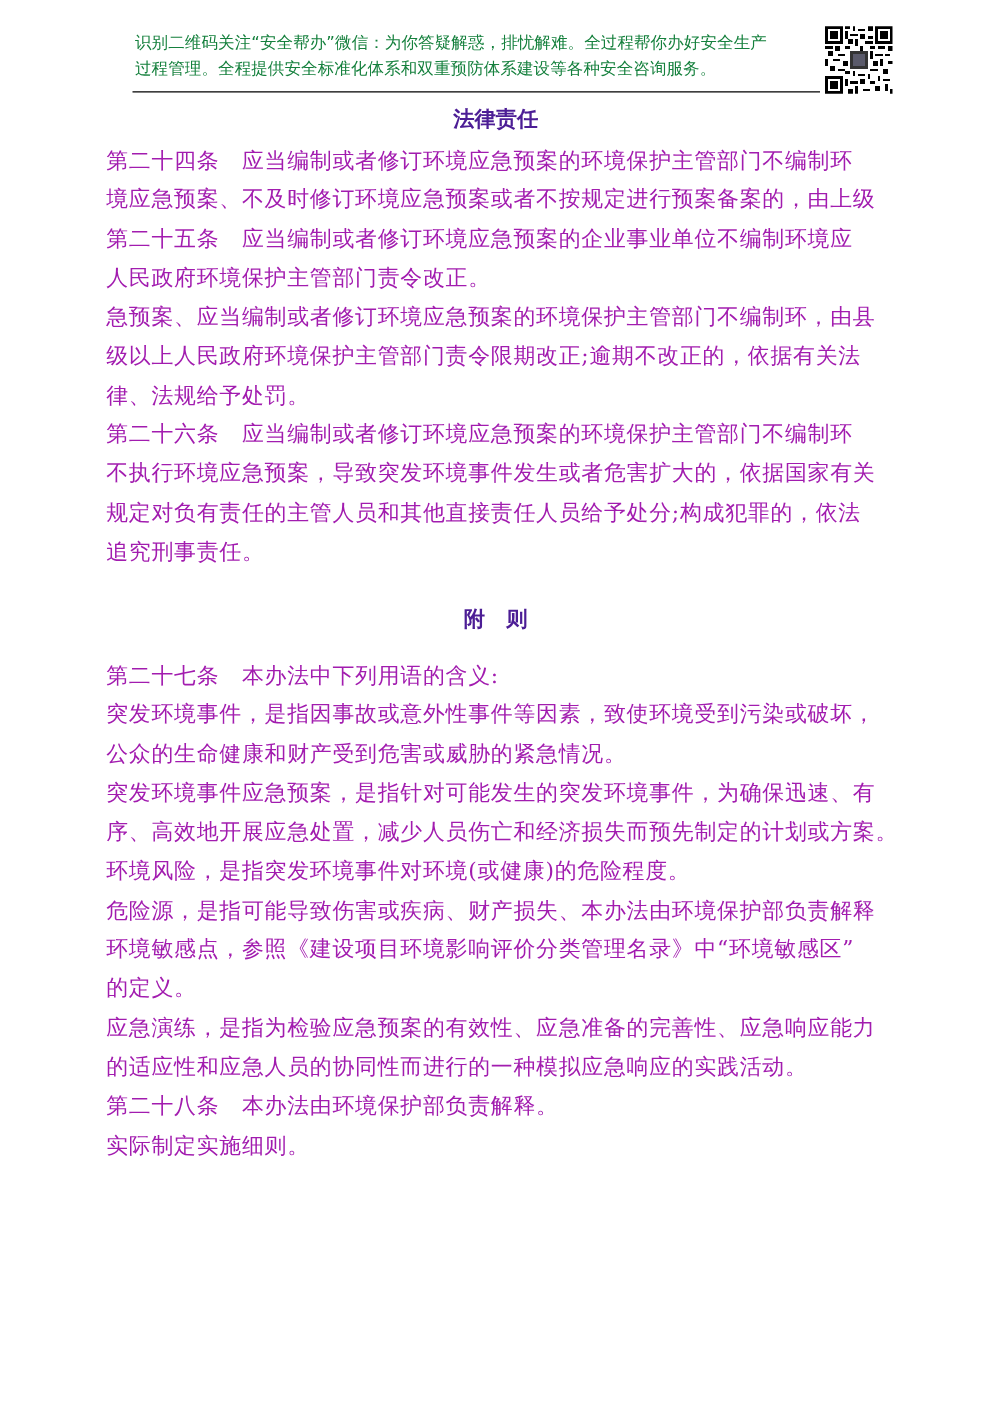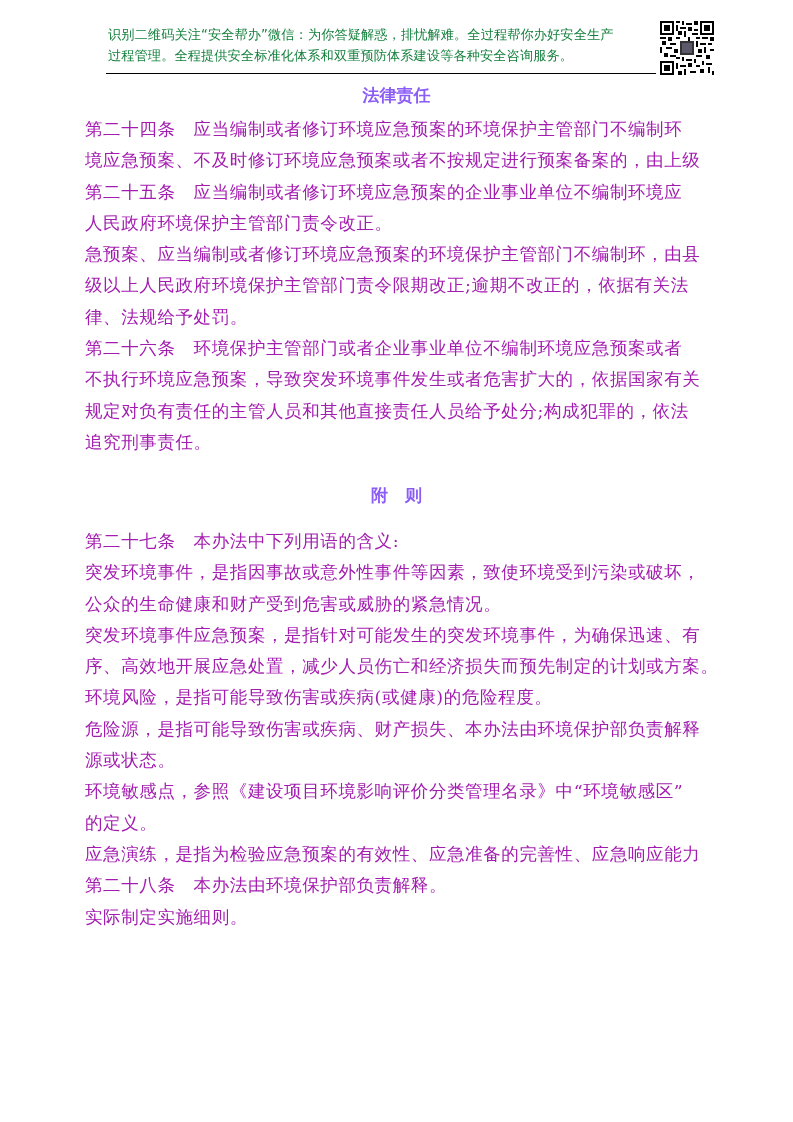--- a/index.html
+++ b/index.html
@@ -4,21 +4,21 @@
   <style>
     html, body { margin: 0; padding: 0; background: #ffffff; }
     body { width: 793px; height: 1122px; position: relative; overflow: hidden; color: #000; }
     .page { position: absolute; left: 0; top: 0; width: 793px; height: 1122px; background: #fff; }
 
     .header { position: absolute; left: 108px; top: 24px; width: 550px; }
     .header-line { font-family: "DejaVu Sans", sans-serif; font-size: 13.2px; line-height: 21px; letter-spacing: 0.1px; white-space: nowrap; color: #15803d; }
     .header-rule { position: absolute; left: 106px; top: 73px; width: 550px; height: 0; border-top: 1.2px solid #000; }
     .qr { position: absolute; left: 660px; top: 21px; width: 54px; height: 54px; }
 
-    .title { position: absolute; left: 0; width: 793px; text-align: center; font-family: "DejaVu Sans", sans-serif; font-weight: bold; font-size: 17px; color: #8b5cf6; }
+    .title { position: absolute; left: 0; width: 793px; text-align: center; font-family: "DejaVu Sans", sans-serif; font-weight: bold; font-size: 17px; color: #4c1d95; }
 
     .body-text { position: absolute; left: 85px; width: 630px; font-family: "DejaVu Serif", serif; font-size: 17.5px; color: #a21caf; }
     .line { height: 31.3px; line-height: 31.3px; white-space: nowrap; letter-spacing: 0.6px; }
   </style>
 </head>
 <body>
 
 <div class="page">
 
   <div class="header">
@@ -98,36 +98,36 @@
 
   <div class="title" style="top:84px;">法律责任</div>
   <div class="body-text" style="top:114px;">
     <div class="line">第二十四条　应当编制或者修订环境应急预案的环境保护主管部门不编制环</div>
     <div class="line">境应急预案、不及时修订环境应急预案或者不按规定进行预案备案的，由上级</div>
     <div class="line">第二十五条　应当编制或者修订环境应急预案的企业事业单位不编制环境应</div>
     <div class="line">人民政府环境保护主管部门责令改正。</div>
     <div class="line">急预案、应当编制或者修订环境应急预案的环境保护主管部门不编制环，由县</div>
     <div class="line">级以上人民政府环境保护主管部门责令限期改正;逾期不改正的，依据有关法</div>
     <div class="line">律、法规给予处罚。</div>
-    <div class="line">第二十六条　环境保护主管部门或者企业事业单位不编制环境应急预案或者</div>
+    <div class="line">第二十六条　应当编制或者修订环境应急预案的环境保护主管部门不编制环</div>
     <div class="line">不执行环境应急预案，导致突发环境事件发生或者危害扩大的，依据国家有关</div>
     <div class="line">规定对负有责任的主管人员和其他直接责任人员给予处分;构成犯罪的，依法</div>
     <div class="line">追究刑事责任。</div>
   </div>
 
   <div class="title" style="top:484px;">附　则</div>
   <div class="body-text" style="top:526px;">
     <div class="line">第二十七条　本办法中下列用语的含义:</div>
     <div class="line">突发环境事件，是指因事故或意外性事件等因素，致使环境受到污染或破坏，</div>
     <div class="line">公众的生命健康和财产受到危害或威胁的紧急情况。</div>
     <div class="line">突发环境事件应急预案，是指针对可能发生的突发环境事件，为确保迅速、有</div>
     <div class="line">序、高效地开展应急处置，减少人员伤亡和经济损失而预先制定的计划或方案。</div>
-    <div class="line">环境风险，是指可能导致伤害或疾病(或健康)的危险程度。</div>
+    <div class="line">环境风险，是指突发环境事件对环境(或健康)的危险程度。</div>
     <div class="line">危险源，是指可能导致伤害或疾病、财产损失、本办法由环境保护部负责解释</div>
-    <div class="line">源或状态。</div>
     <div class="line">环境敏感点，参照《建设项目环境影响评价分类管理名录》中“环境敏感区”</div>
     <div class="line">的定义。</div>
     <div class="line">应急演练，是指为检验应急预案的有效性、应急准备的完善性、应急响应能力</div>
+    <div class="line">的适应性和应急人员的协同性而进行的一种模拟应急响应的实践活动。</div>
     <div class="line">第二十八条　本办法由环境保护部负责解释。</div>
     <div class="line">实际制定实施细则。</div>
   </div>
 
 </div>
 
 </body></html>

